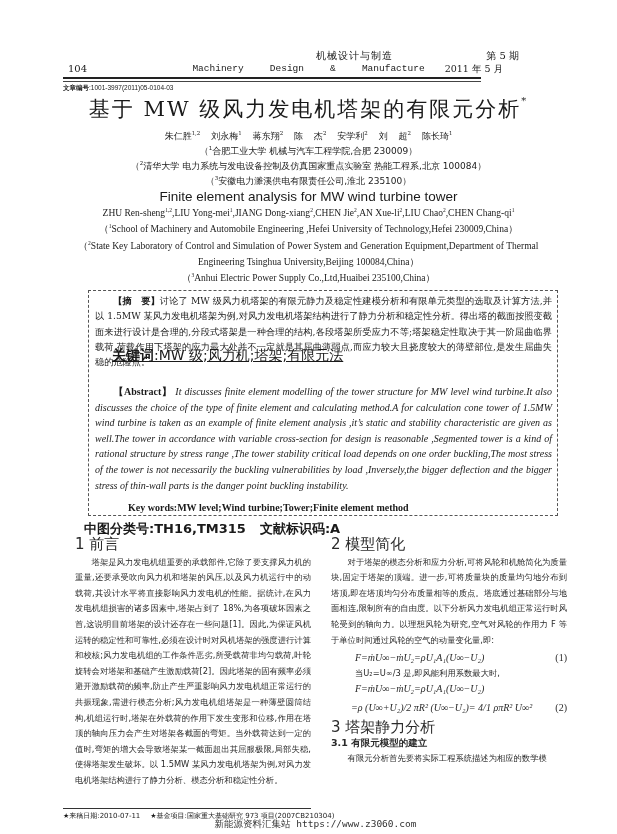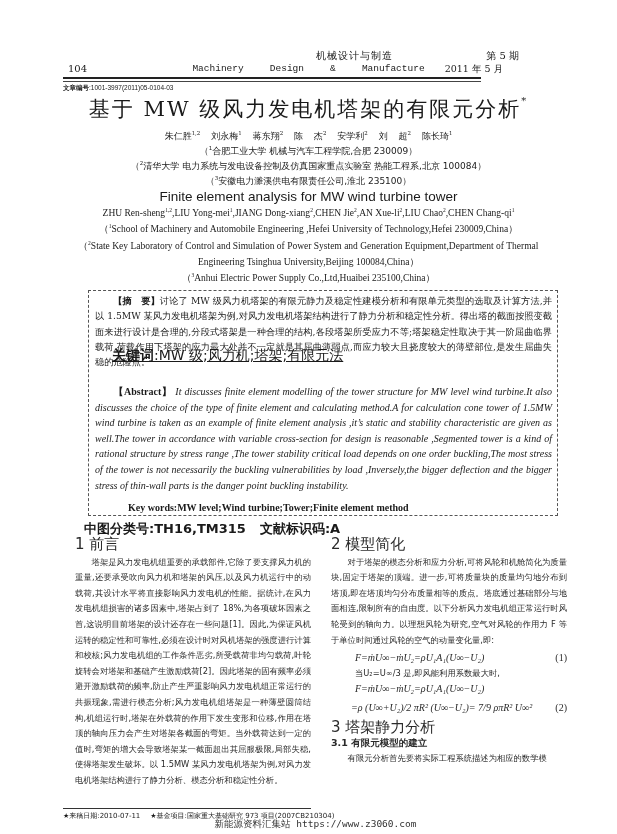--- a/index.html
+++ b/index.html
@@ -136,21 +136,21 @@
 
 <div class="abs col right-col">
   <div class="sec-h" style="margin-top:-20px;margin-bottom:2px">2 模型简化</div>
   <p>对于塔架的模态分析和应力分析,可将风轮和机舱简化为质量块,固定于塔架的顶端。进一步,可将质量块的质量均匀地分布到塔顶,即在塔顶均匀分布质量相等的质点。塔底通过基础部分与地面相连,限制所有的自由度。以下分析风力发电机组正常运行时风轮受到的轴向力。以理想风轮为研究,空气对风轮的作用力 F 等于单位时间通过风轮的空气的动量变化量,即:</p>
   <div class="eq" style="position:relative;padding-left:24px;margin-top:2px">
     <span>F=ṁU∞−ṁU₂=ρU₁A₁(U∞−U₂)</span><span class="eq-num">(1)</span>
   </div>
   <div style="padding-left:24px">当U₂=U∞/3 是,即风能利用系数最大时,</div>
   <div class="eq" style="padding-left:24px">F=ṁU∞−ṁU₂=ρU₁A₁(U∞−U₂)</div>
   <div class="eq" style="position:relative;padding-left:20px;margin-top:3px;margin-bottom:4px">
-    <span>=ρ (U∞+U₂)/2 πR² (U∞−U₂)= 7/9 ρπR² U∞²</span><span class="eq-num">(2)</span>
+    <span>=ρ (U∞+U₂)/2 πR² (U∞−U₂)= 4/1 ρπR² U∞²</span><span class="eq-num">(2)</span>
   </div>
   <div class="sec-h">3 塔架静力分析</div>
   <div class="sub-h">3.1 有限元模型的建立</div>
   <p>有限元分析首先要将实际工程系统描述为相应的数学模</p>
 </div>
 
 <div class="abs footnote-rule"></div>
 <div class="abs footnote">
   <span>★来稿日期:2010-07-11</span><span>★基金项目:国家重大基础研究 973 项目(2007CB210304)</span>
 </div>

